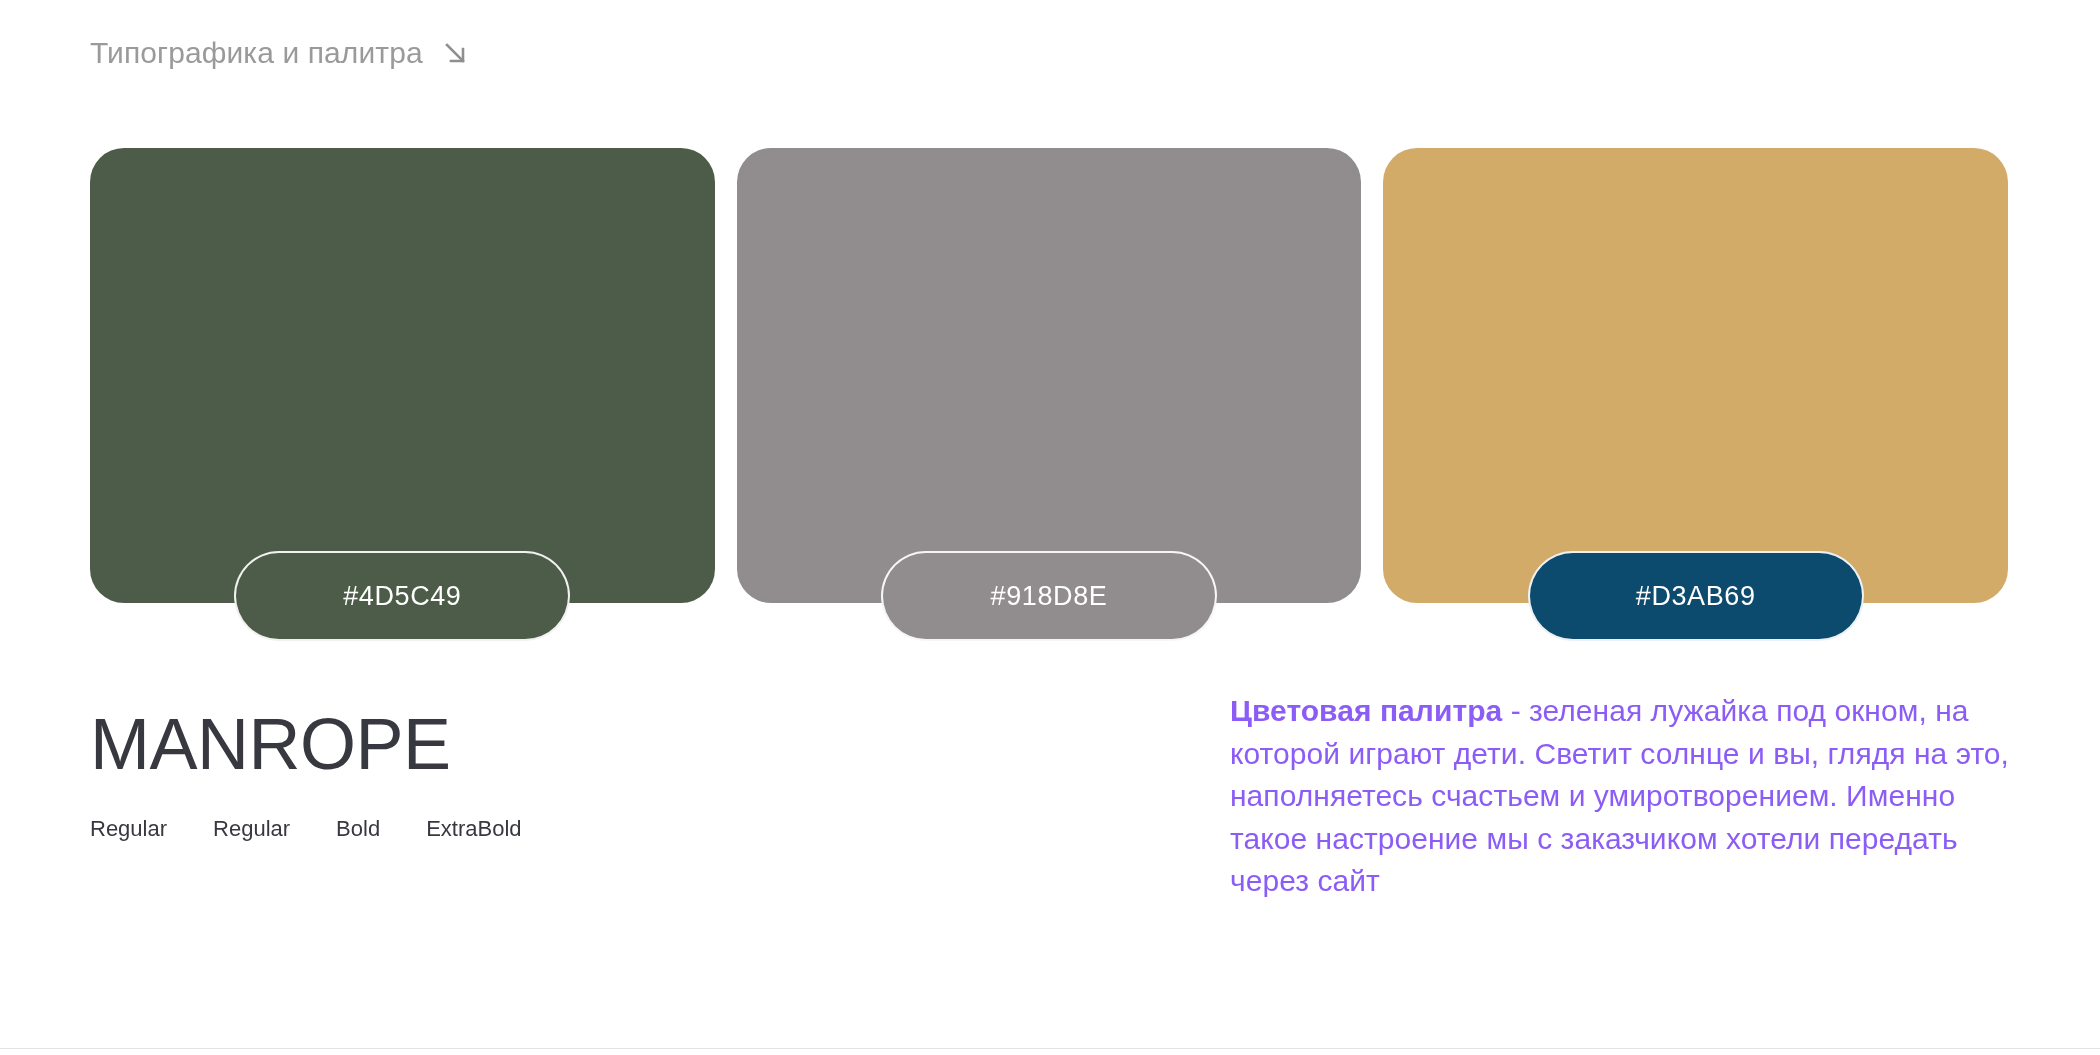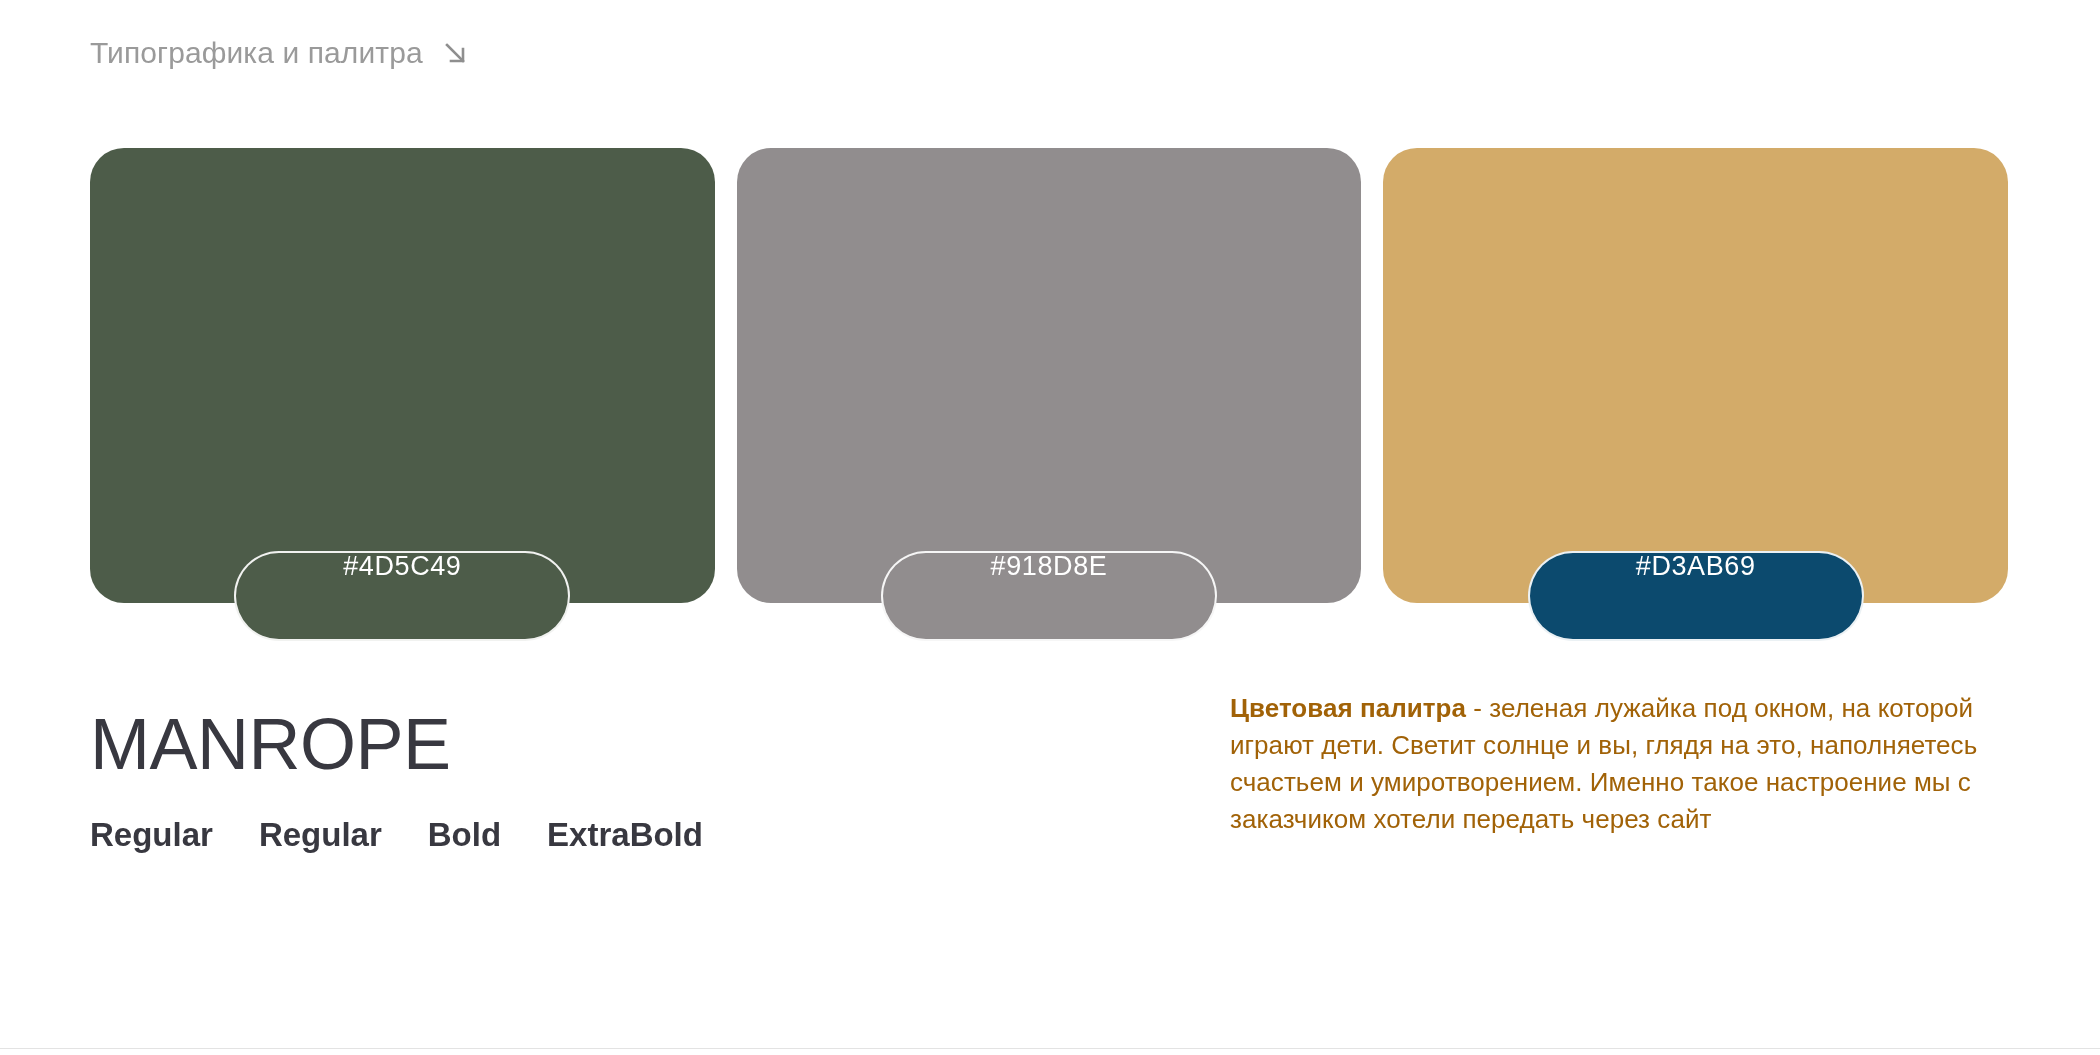--- a/index.html
+++ b/index.html
@@ -76,20 +76,21 @@
   .swatch-badge {
     position: absolute;
     left: 50%;
     transform: translateX(-50%);
     bottom: -38px;
     width: 336px;
     height: 90px;
     border-radius: 45px;
     border: 2px solid rgba(255,255,255,0.92);
     display: flex;
+    align-items: center;
     justify-content: center;
     color: #ffffff;
     font-size: 27px;
     font-weight: 400;
     letter-spacing: 0.6px;
     line-height: 1;
   }
 
   
   .content {
@@ -117,38 +118,38 @@
   }
 
   .weights {
     margin-top: 38px;
     display: flex;
     align-items: baseline;
     gap: 46px;
   }
 
   .weight-item {
-    font-size: 33px;
-    font-weight: 700;
+    font-size: 22px;
+    font-weight: 400;
     color: #383840;
     line-height: 1;
     white-space: nowrap;
   }
 
   .desc-block {
     position: absolute;
     left: 1230px;
     top: 0;
     width: 810px;
   }
 
   .desc-paragraph {
-    font-size: 26px;
-    font-weight: 400;
-    color: #a16207;
+    font-size: 30px;
+    font-weight: 400;
+    color: #8b5cf6;
     line-height: 1.42;
     letter-spacing: 0.05px;
   }
 
   .desc-paragraph + .desc-paragraph {
     margin-top: 47px;
   }
 
   .desc-lead {
     font-weight: 700;

